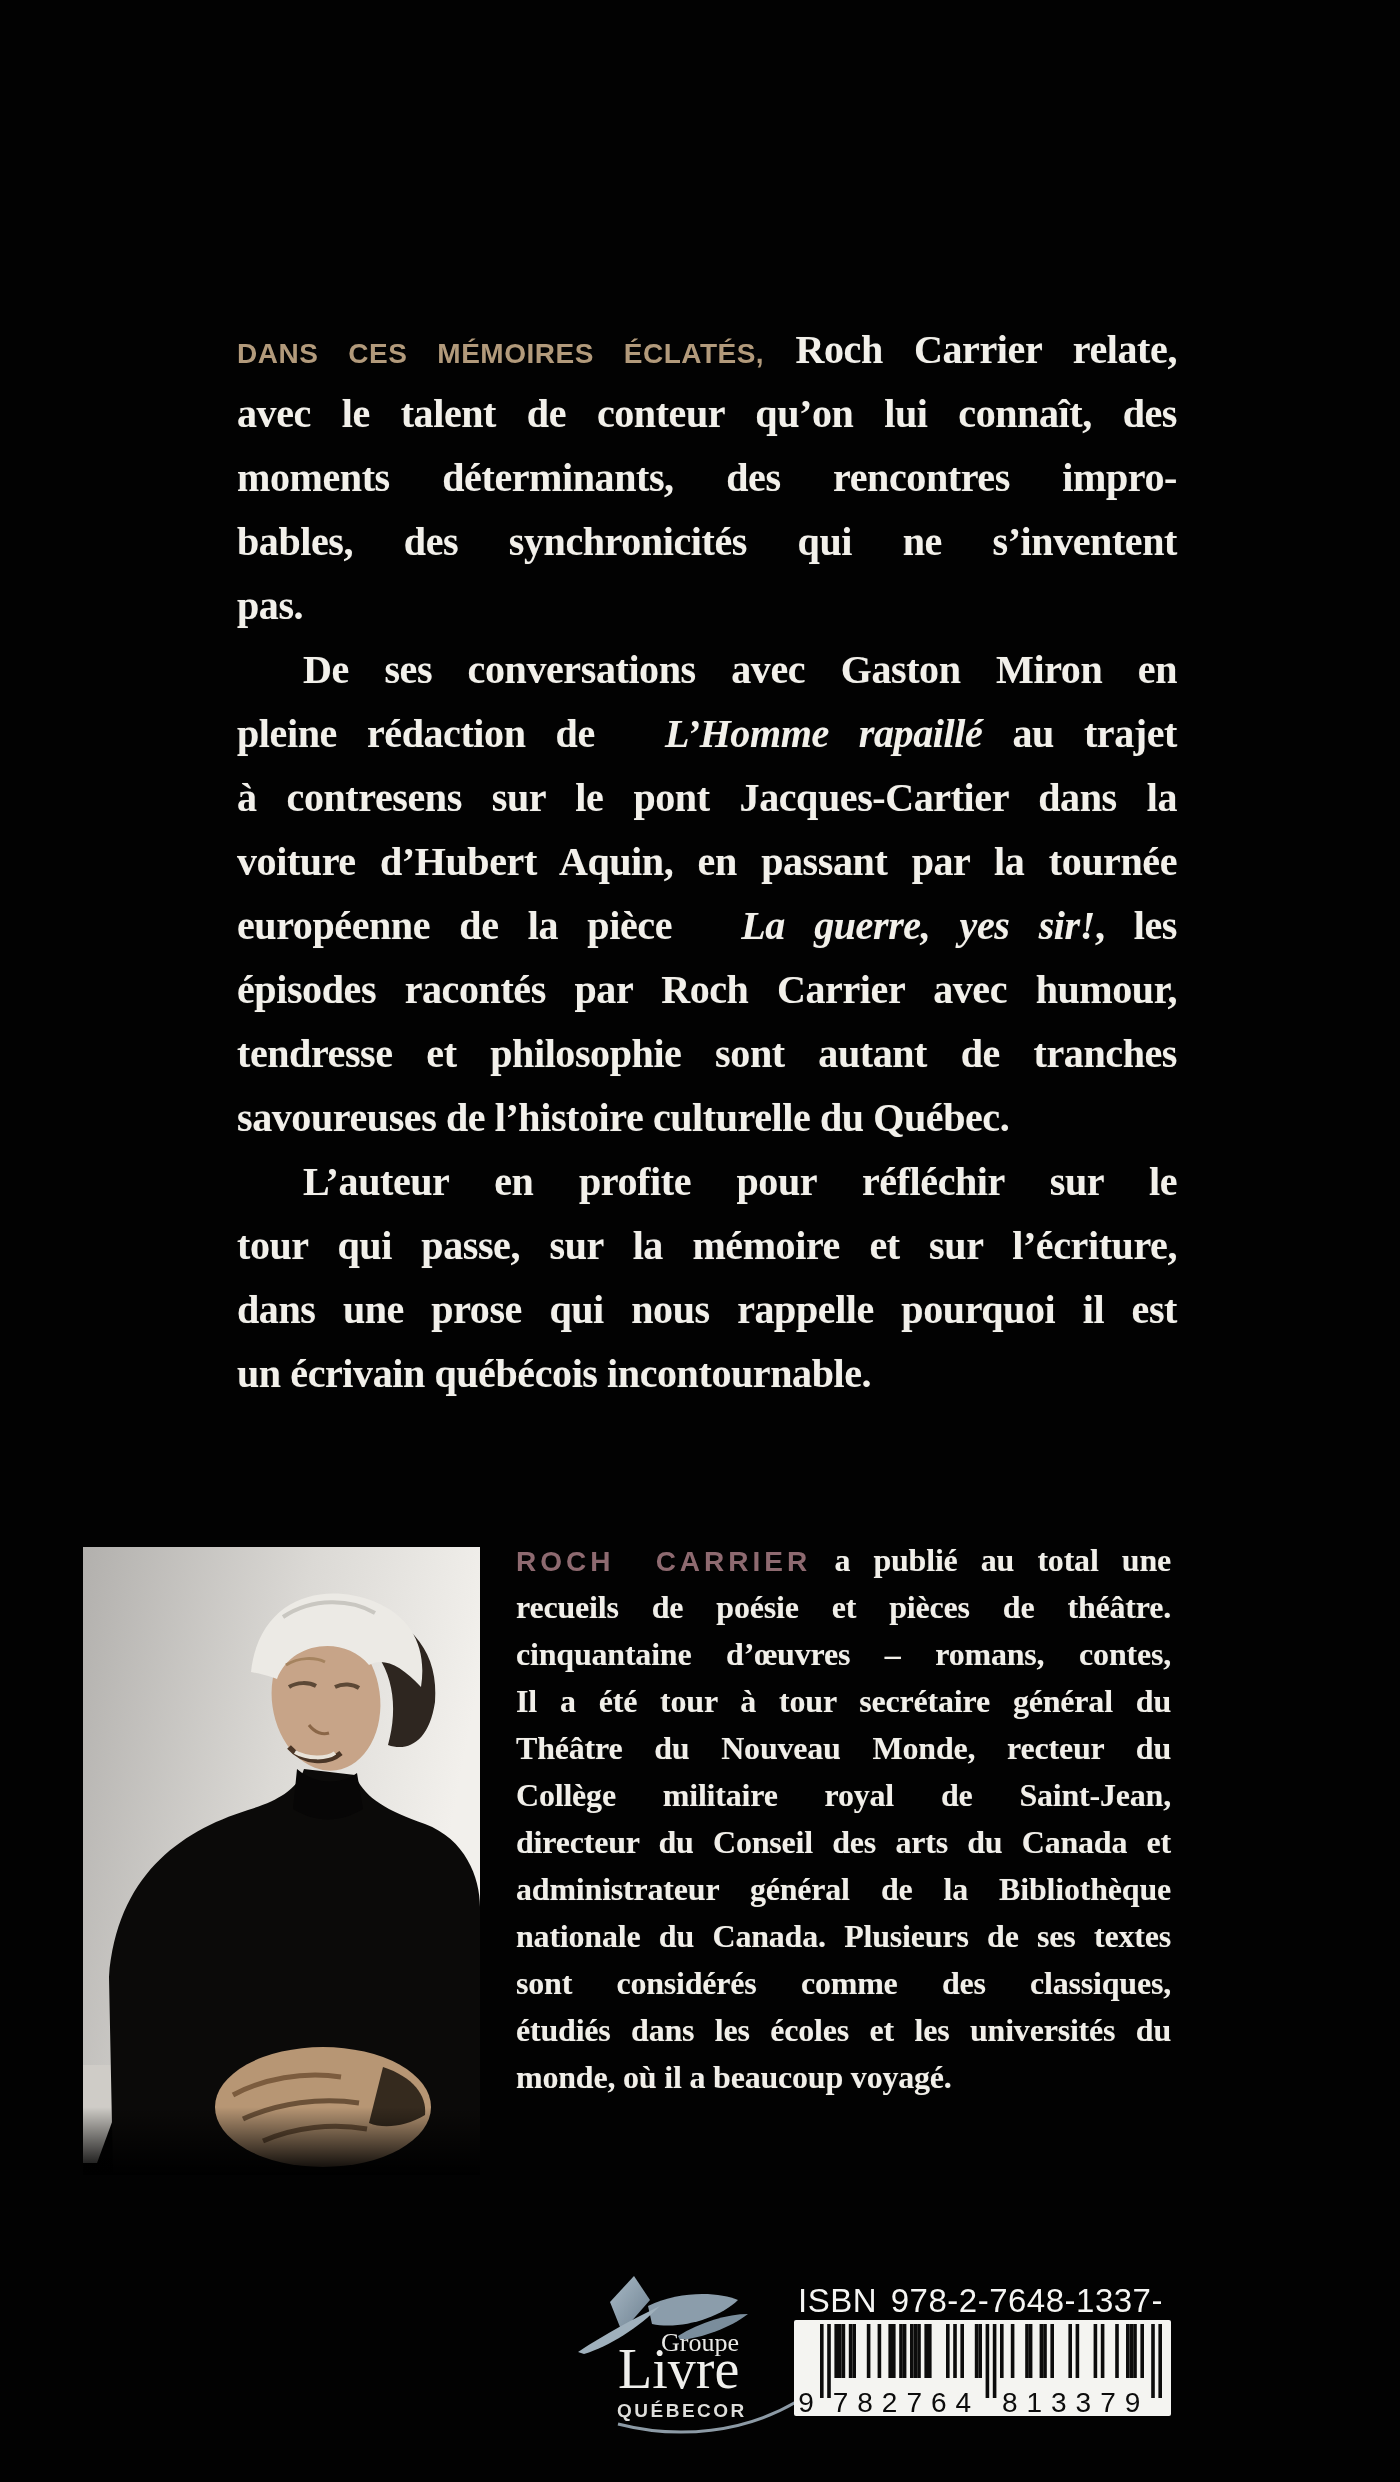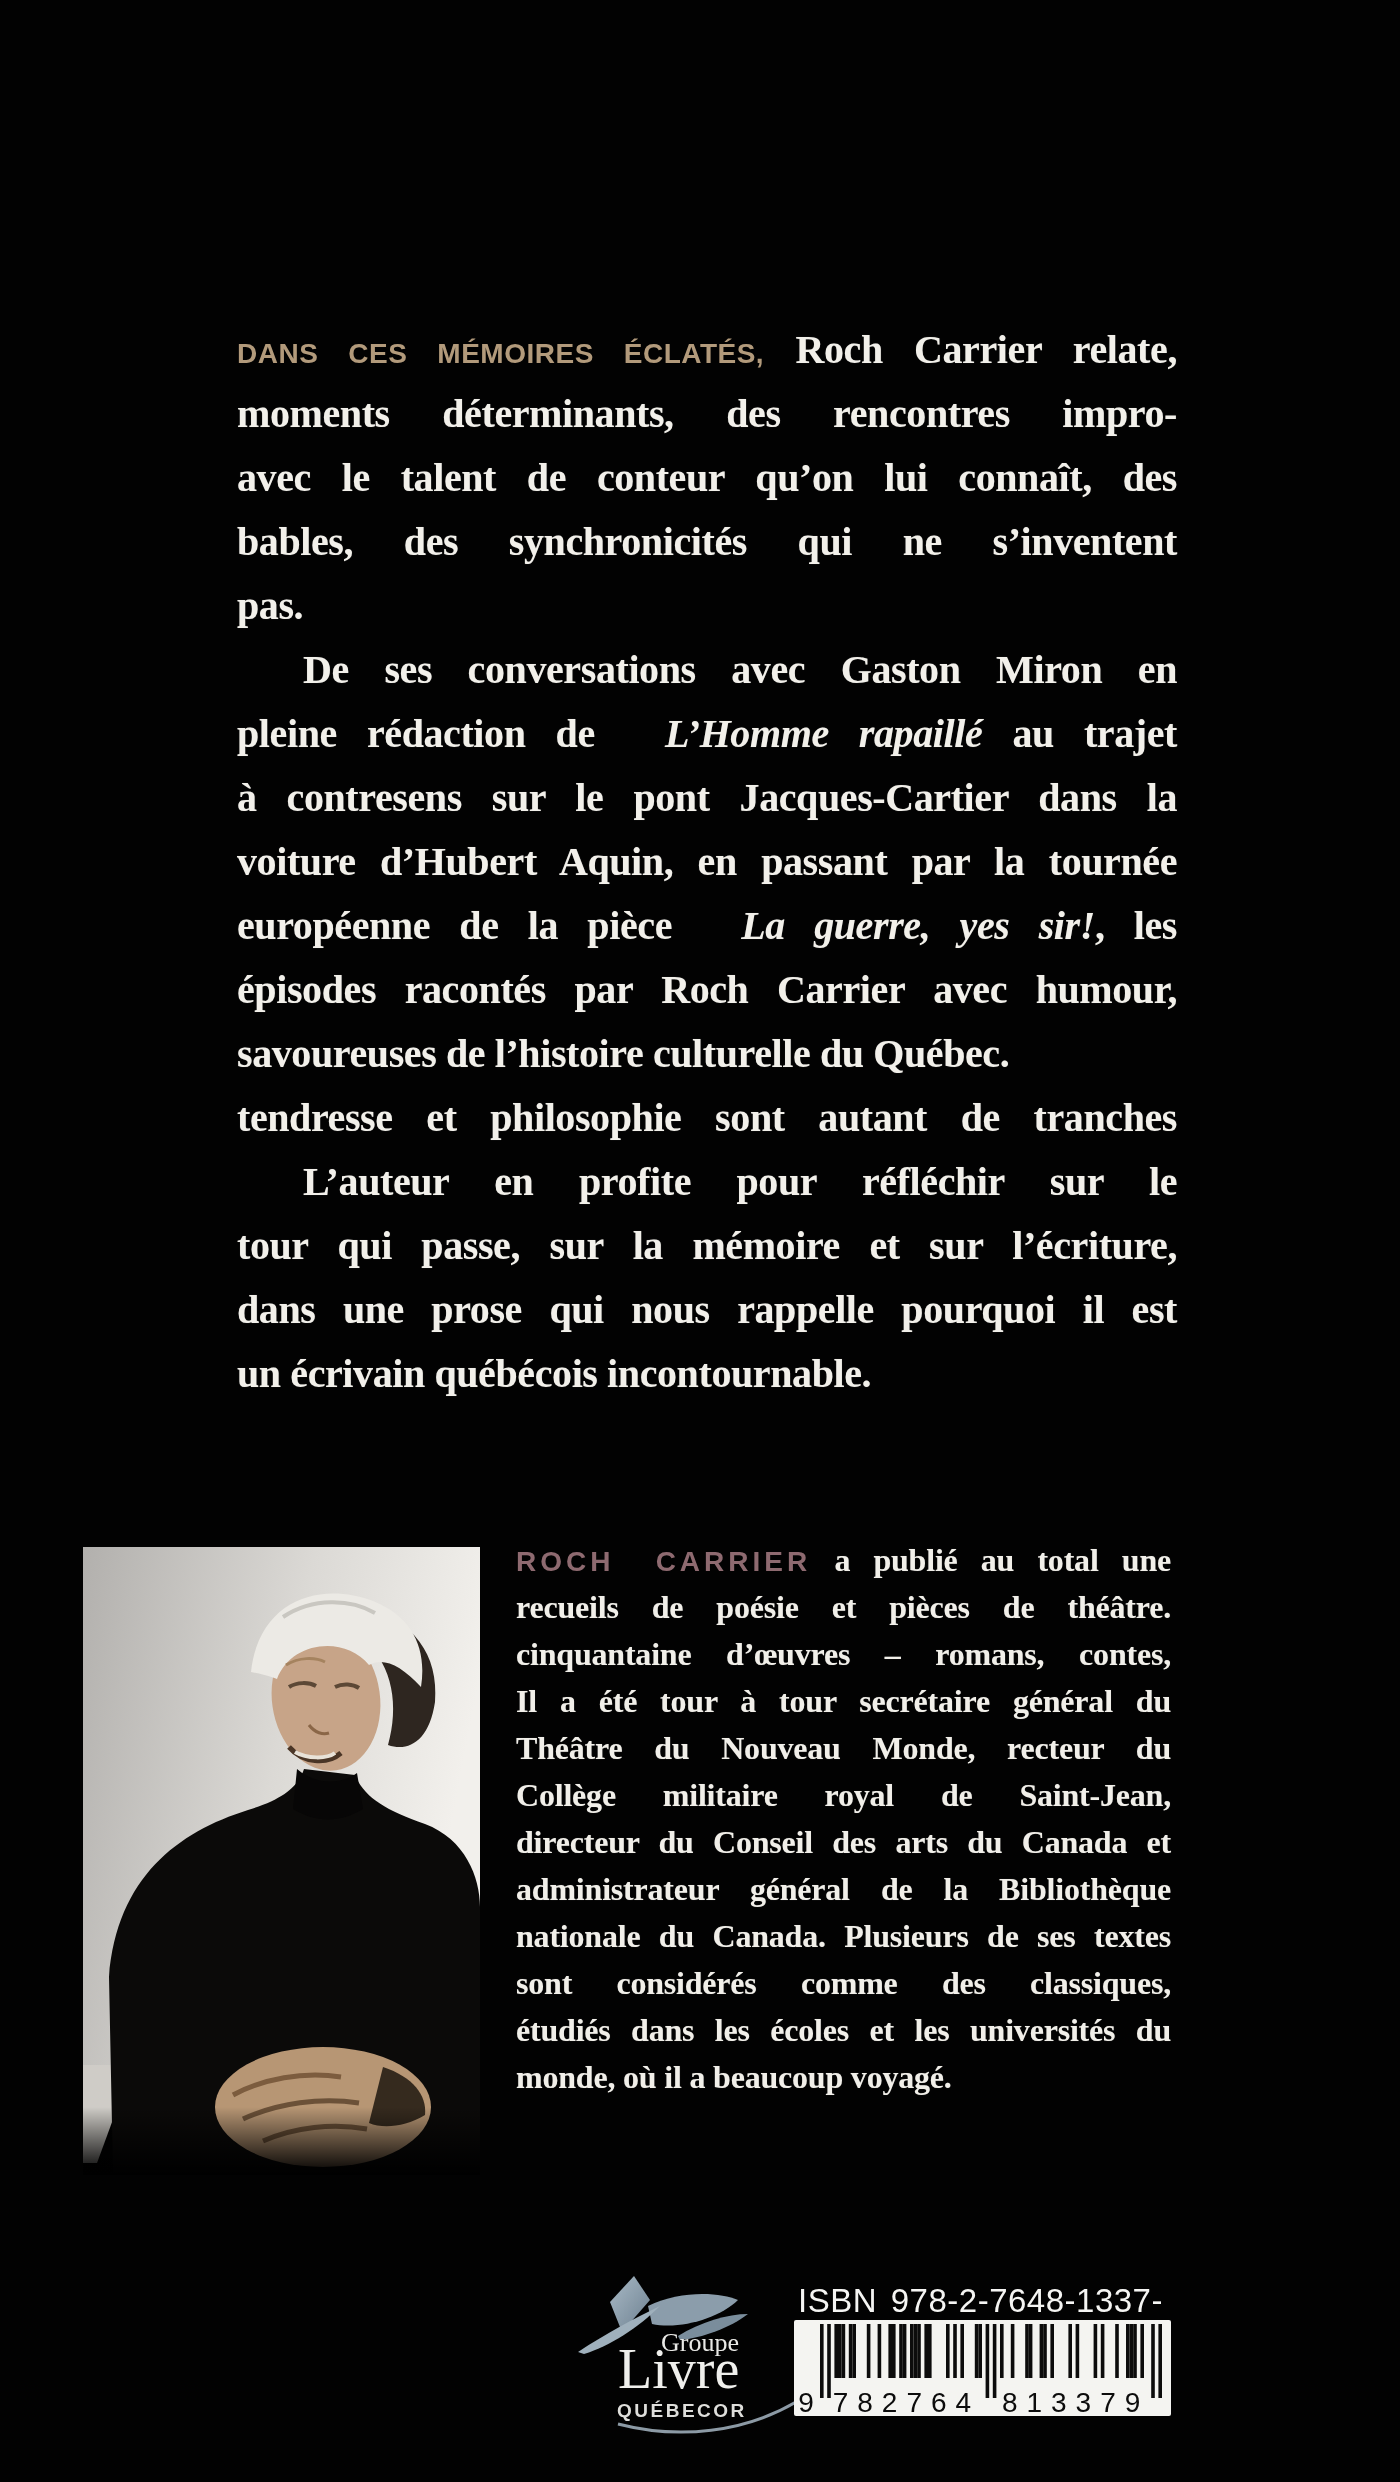--- a/index.html
+++ b/index.html
@@ -33,32 +33,32 @@
               color:#f5f5f3;letter-spacing:0.5px;word-spacing:4px;}
   .barcode{position:absolute;left:794px;top:2320px;width:377px;height:96px;}
 </style>
 </head>
 <body>
 
 <div class="page">
 
   <section class="synopsis" id="synopsis">
       <div class="line"><span class="lead">DANS CES MÉMOIRES ÉCLATÉS,</span><span> Roch Carrier relate,</span></div>
+      <div class="line"><span>avec le talent de conteur qu’on lui connaît, des</span></div>
       <div class="line"><span>moments déterminants, des rencontres impro-</span></div>
-      <div class="line"><span>avec le talent de conteur qu’on lui connaît, des</span></div>
       <div class="line"><span>bables, des synchronicités qui ne s’inventent</span></div>
       <div class="line last"><span>pas.</span></div>
       <div class="line indent"><span>De ses conversations avec Gaston Miron en</span></div>
       <div class="line"><span>pleine rédaction de </span><span class="it">L’Homme rapaillé</span><span> au trajet</span></div>
       <div class="line"><span>à contresens sur le pont Jacques-Cartier dans la</span></div>
       <div class="line"><span>voiture d’Hubert Aquin, en passant par la tournée</span></div>
       <div class="line"><span>européenne de la pièce </span><span class="it">La guerre, yes sir!</span><span>, les</span></div>
       <div class="line"><span>épisodes racontés par Roch Carrier avec humour,</span></div>
+      <div class="line"><span>tendresse et philosophie sont autant de tranches</span></div>
       <div class="line last"><span>savoureuses de l’histoire culturelle du Québec.</span></div>
-      <div class="line"><span>tendresse et philosophie sont autant de tranches</span></div>
       <div class="line indent"><span>L’auteur en profite pour réfléchir sur le</span></div>
       <div class="line"><span>tour qui passe, sur la mémoire et sur l’écriture,</span></div>
       <div class="line"><span>dans une prose qui nous rappelle pourquoi il est</span></div>
       <div class="line last"><span>un écrivain québécois incontournable.</span></div>
     </section>
 
   <figure class="photo">
     <svg width="397" height="628" viewBox="0 0 397 628">
       <defs>
         <linearGradient id="pbg" x1="0" y1="0" x2="1" y2="0.25">

